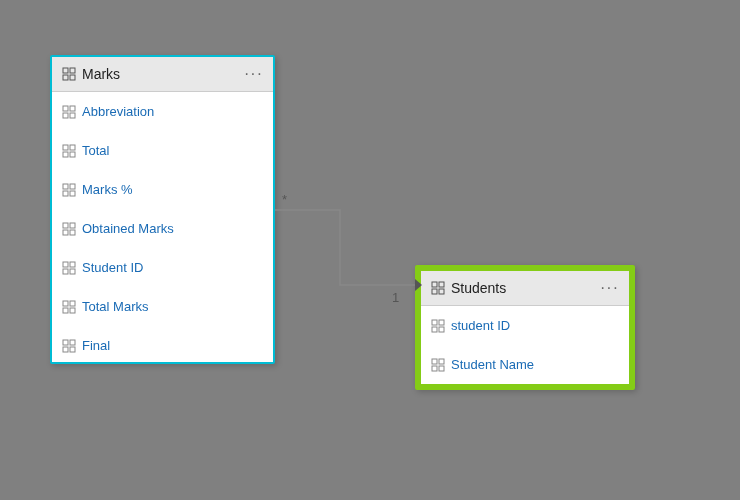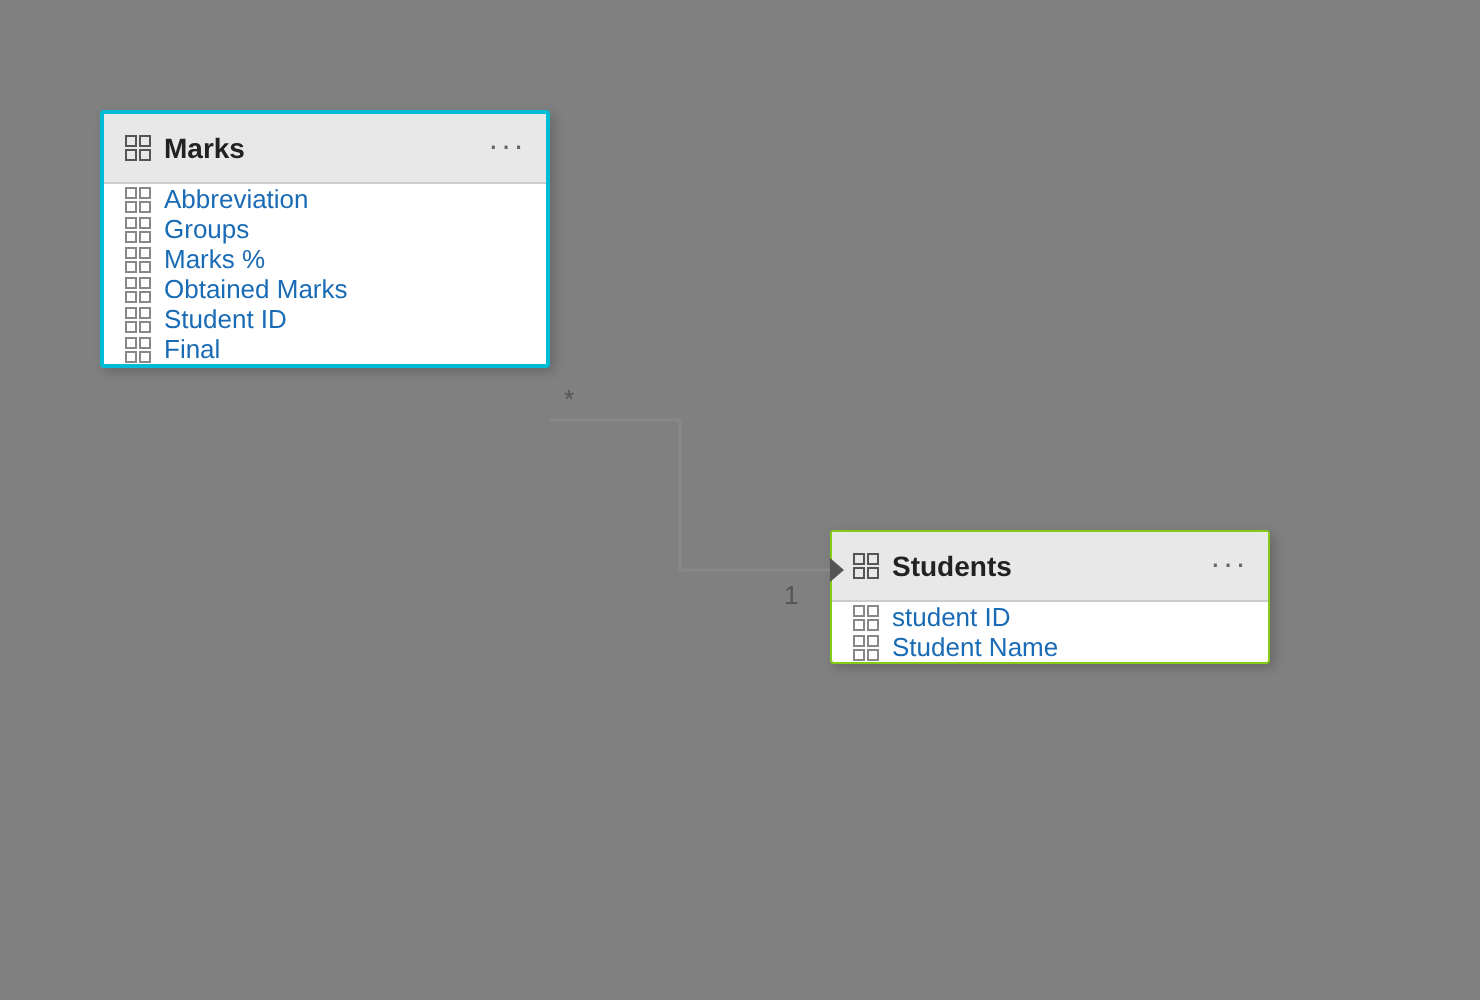--- a/index.html
+++ b/index.html
@@ -9,21 +9,21 @@
       background-color: #808080;
       position: relative;
       overflow: hidden;
       font-family: 'Segoe UI', Arial, sans-serif;
       font-size: 13px;
     }
 
     .table-card {
       position: absolute;
       background: #fff;
-      border: 1px solid #84cc16;
+      border: 6px solid #84cc16;
       border-radius: 2px;
       box-shadow: 2px 2px 6px rgba(0,0,0,0.2);
       width: 220px;
     }
 
     .table-card.selected {
       border: 2px solid #00bcd4;
     }
 
     .table-header {
@@ -35,21 +35,21 @@
       border-bottom: 1px solid #ccc;
     }
 
     .table-header-left {
       display: flex;
       align-items: center;
       gap: 6px;
     }
 
     .table-title {
-      font-weight: 700;
+      font-weight: 400;
       font-size: 14px;
       color: #222;
     }
 
     .grid-icon {
       display: inline-block;
       width: 14px;
       height: 14px;
       position: relative;
     }
@@ -78,21 +78,21 @@
     .table-body::-webkit-scrollbar-track {
       background: #f0f0f0;
     }
     .table-body::-webkit-scrollbar-thumb {
       background: #bbb;
     }
 
     .field-row {
       display: flex;
       align-items: center;
-      padding: 0 10px;
+      padding: 12px 10px;
       gap: 6px;
       color: #1a6bb5;
       cursor: default;
     }
 
     .field-row .field-name {
       color: #1a6bb5;
       font-size: 13px;
     }
 
@@ -144,21 +144,21 @@
     </div>
       <div class="field-row">
       <span class="grid-icon">
         <svg viewBox="0 0 14 14" xmlns="http://www.w3.org/2000/svg">
           <rect x="1" y="1" width="5" height="5" fill="none" stroke="#888" stroke-width="1"></rect>
           <rect x="8" y="1" width="5" height="5" fill="none" stroke="#888" stroke-width="1"></rect>
           <rect x="1" y="8" width="5" height="5" fill="none" stroke="#888" stroke-width="1"></rect>
           <rect x="8" y="8" width="5" height="5" fill="none" stroke="#888" stroke-width="1"></rect>
         </svg>
       </span>
-      <span class="field-name">Groups</span>
+      <span class="field-name">Total</span>
     </div>
       <div class="field-row">
       <span class="grid-icon">
         <svg viewBox="0 0 14 14" xmlns="http://www.w3.org/2000/svg">
           <rect x="1" y="1" width="5" height="5" fill="none" stroke="#888" stroke-width="1"></rect>
           <rect x="8" y="1" width="5" height="5" fill="none" stroke="#888" stroke-width="1"></rect>
           <rect x="1" y="8" width="5" height="5" fill="none" stroke="#888" stroke-width="1"></rect>
           <rect x="8" y="8" width="5" height="5" fill="none" stroke="#888" stroke-width="1"></rect>
         </svg>
       </span>
@@ -178,20 +178,31 @@
       <div class="field-row">
       <span class="grid-icon">
         <svg viewBox="0 0 14 14" xmlns="http://www.w3.org/2000/svg">
           <rect x="1" y="1" width="5" height="5" fill="none" stroke="#888" stroke-width="1"></rect>
           <rect x="8" y="1" width="5" height="5" fill="none" stroke="#888" stroke-width="1"></rect>
           <rect x="1" y="8" width="5" height="5" fill="none" stroke="#888" stroke-width="1"></rect>
           <rect x="8" y="8" width="5" height="5" fill="none" stroke="#888" stroke-width="1"></rect>
         </svg>
       </span>
       <span class="field-name">Student ID</span>
+    </div>
+      <div class="field-row">
+      <span class="grid-icon">
+        <svg viewBox="0 0 14 14" xmlns="http://www.w3.org/2000/svg">
+          <rect x="1" y="1" width="5" height="5" fill="none" stroke="#888" stroke-width="1"></rect>
+          <rect x="8" y="1" width="5" height="5" fill="none" stroke="#888" stroke-width="1"></rect>
+          <rect x="1" y="8" width="5" height="5" fill="none" stroke="#888" stroke-width="1"></rect>
+          <rect x="8" y="8" width="5" height="5" fill="none" stroke="#888" stroke-width="1"></rect>
+        </svg>
+      </span>
+      <span class="field-name">Total Marks</span>
     </div>
       <div class="field-row">
       <span class="grid-icon">
         <svg viewBox="0 0 14 14" xmlns="http://www.w3.org/2000/svg">
           <rect x="1" y="1" width="5" height="5" fill="none" stroke="#888" stroke-width="1"></rect>
           <rect x="8" y="1" width="5" height="5" fill="none" stroke="#888" stroke-width="1"></rect>
           <rect x="1" y="8" width="5" height="5" fill="none" stroke="#888" stroke-width="1"></rect>
           <rect x="8" y="8" width="5" height="5" fill="none" stroke="#888" stroke-width="1"></rect>
         </svg>
       </span>

